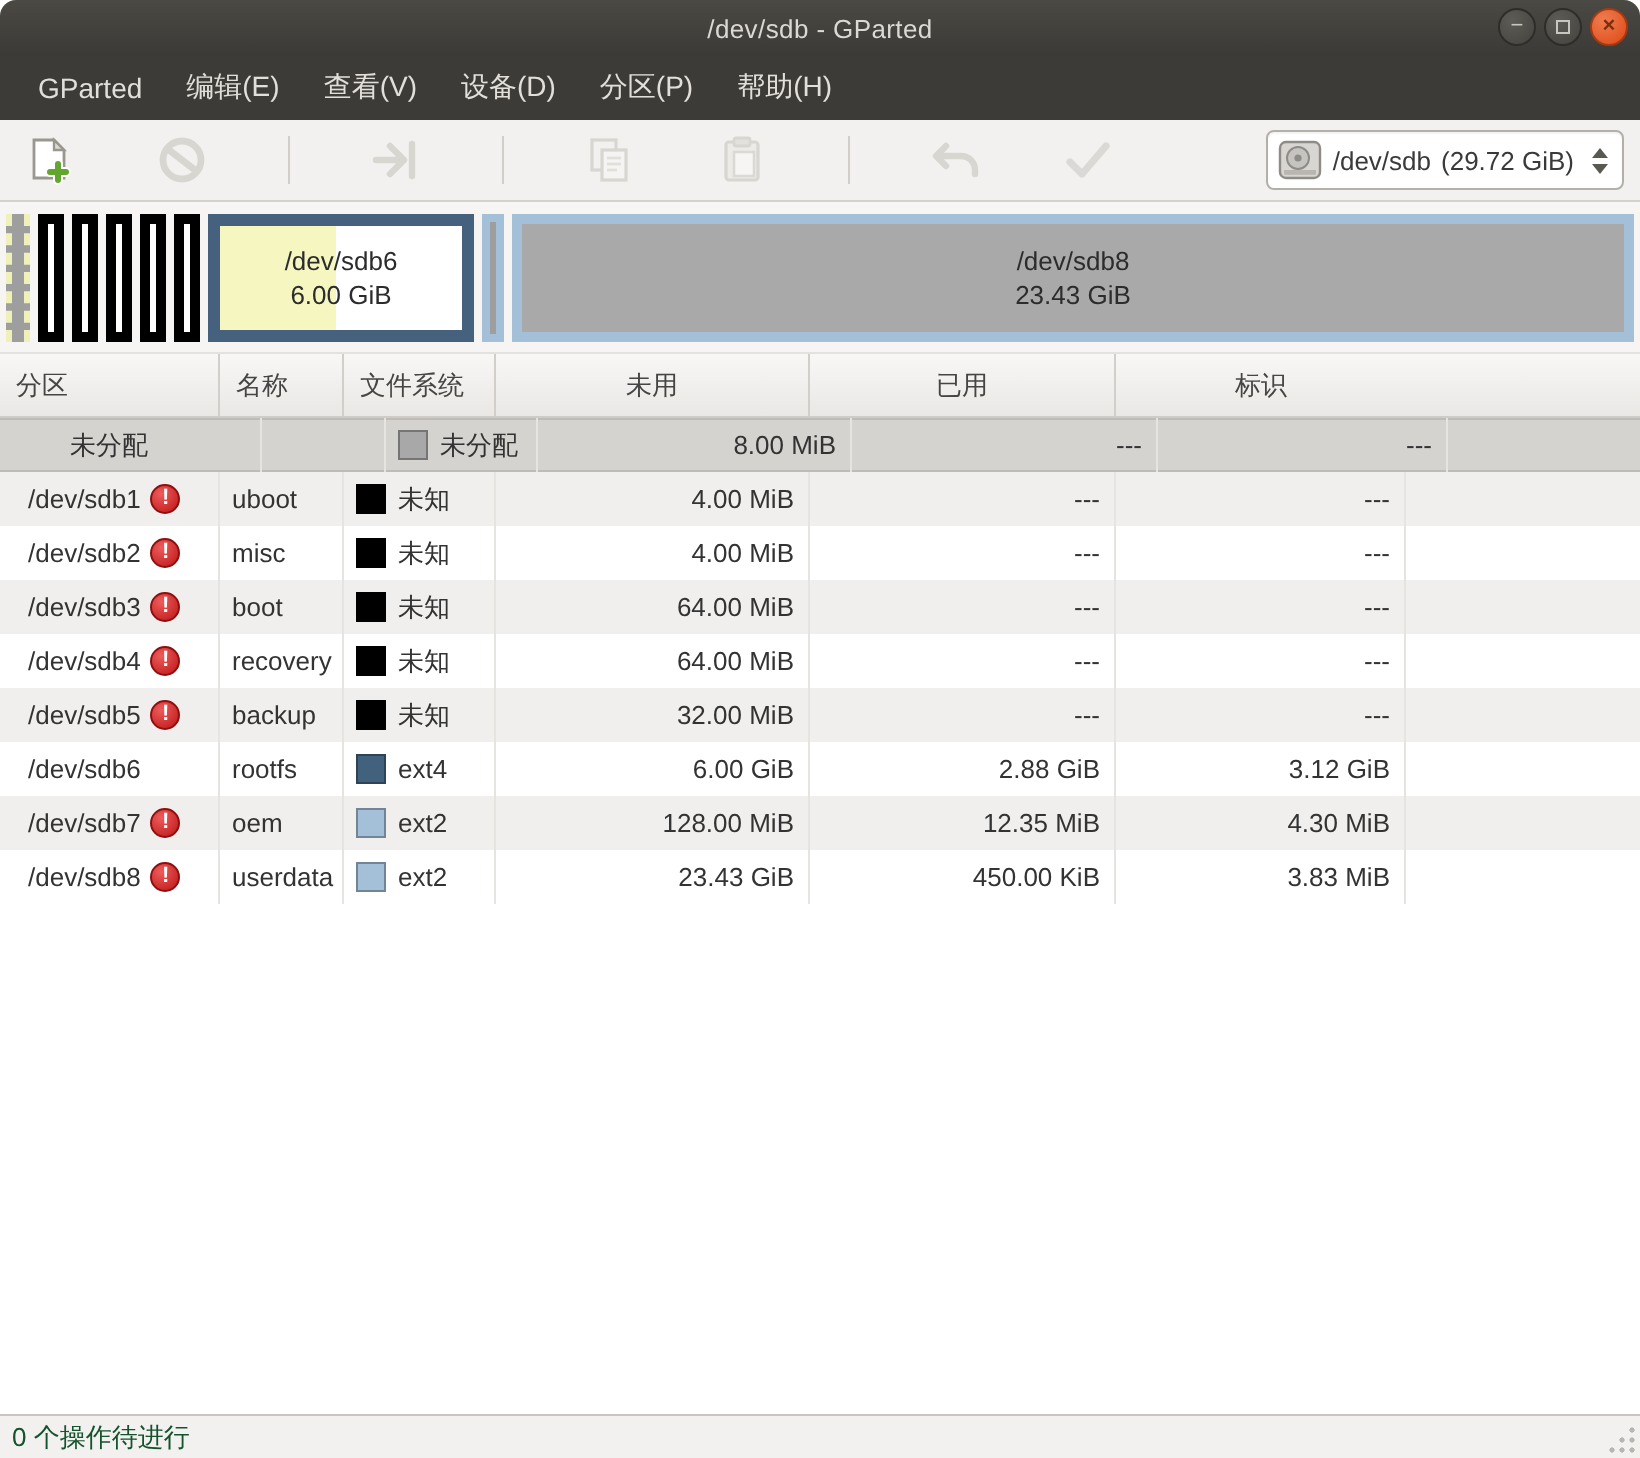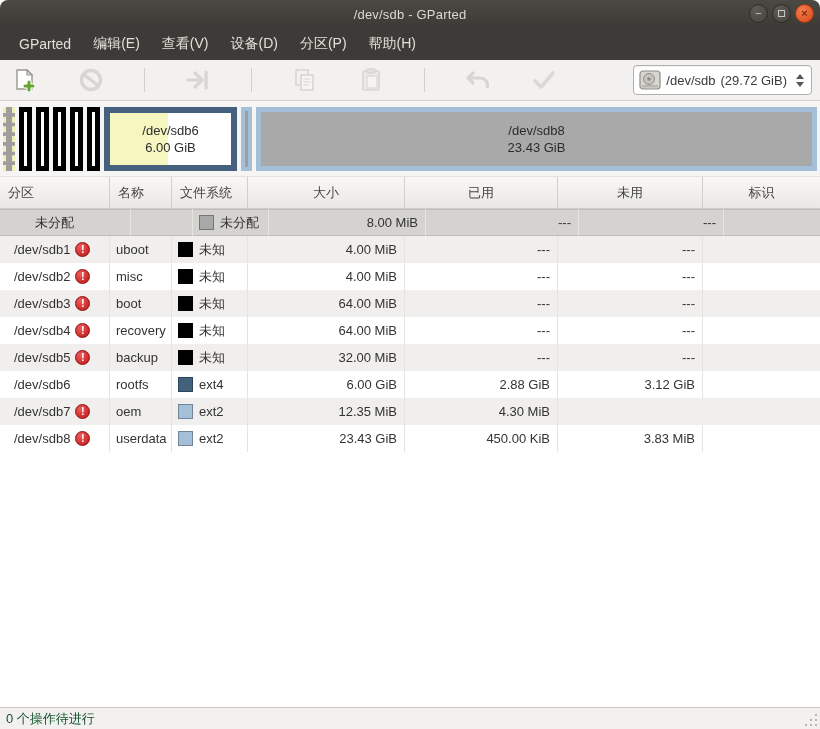--- a/index.html
+++ b/index.html
@@ -220,23 +220,22 @@
         <span>/dev/sdb8</span>
         <span>23.43 GiB</span>
       </div>
     </div>
 
   <div class="ptable">
     <div class="thead">
       <div class="th left">分区</div>
       <div class="th left">名称</div>
       <div class="th left">文件系统</div>
-      <div class="th center">大小</div>
+      <div class="th center">未用</div>
       <div class="th center">已用</div>
-      <div class="th center">未用</div>
       <div class="th center">标识</div>
     </div>
     <div id="rows">
         <div class="trow selected">
           <div class="td part-cell">
             <span>未分配</span>
           </div>
           <div class="td"></div>
           <div class="td">
             <span class="fs-swatch" style="background: rgb(168, 168, 168);"></span>
@@ -339,20 +338,21 @@
         <div class="trow striped">
           <div class="td part-cell">
             <span>/dev/sdb7</span>
             <span class="warn-badge">!</span>
           </div>
           <div class="td">oem</div>
           <div class="td">
             <span class="fs-swatch" style="background: rgb(164, 191, 216);"></span>
             <span>ext2</span>
           </div>
+          <div class="td num">128.00 MiB</div>
           <div class="td num">12.35 MiB</div>
           <div class="td num">4.30 MiB</div>
           <div class="td"></div>
         </div>
         <div class="trow">
           <div class="td part-cell">
             <span>/dev/sdb8</span>
             <span class="warn-badge">!</span>
           </div>
           <div class="td">userdata</div>

